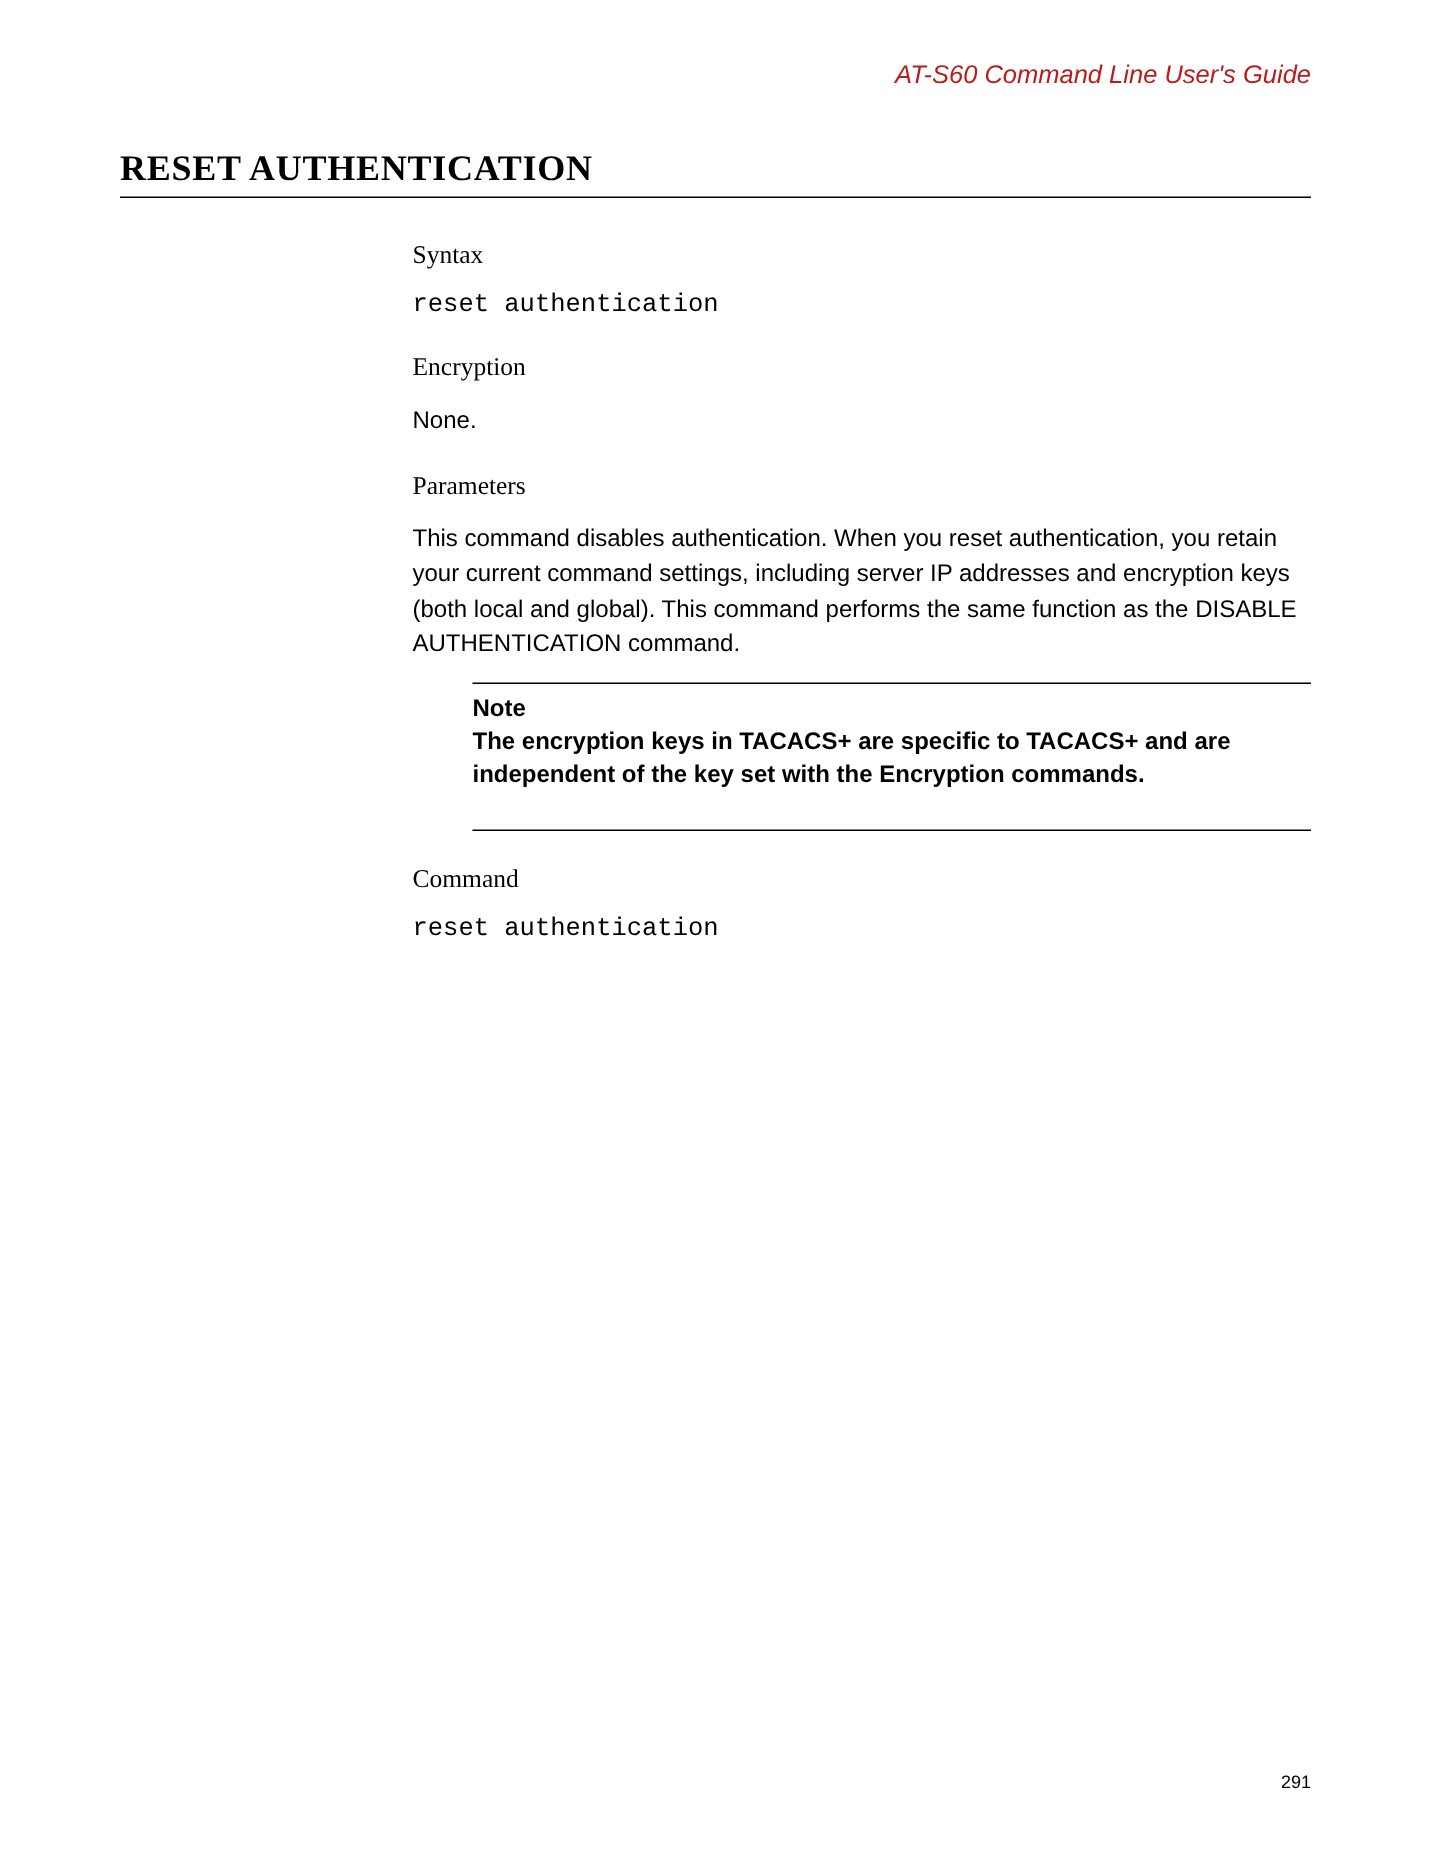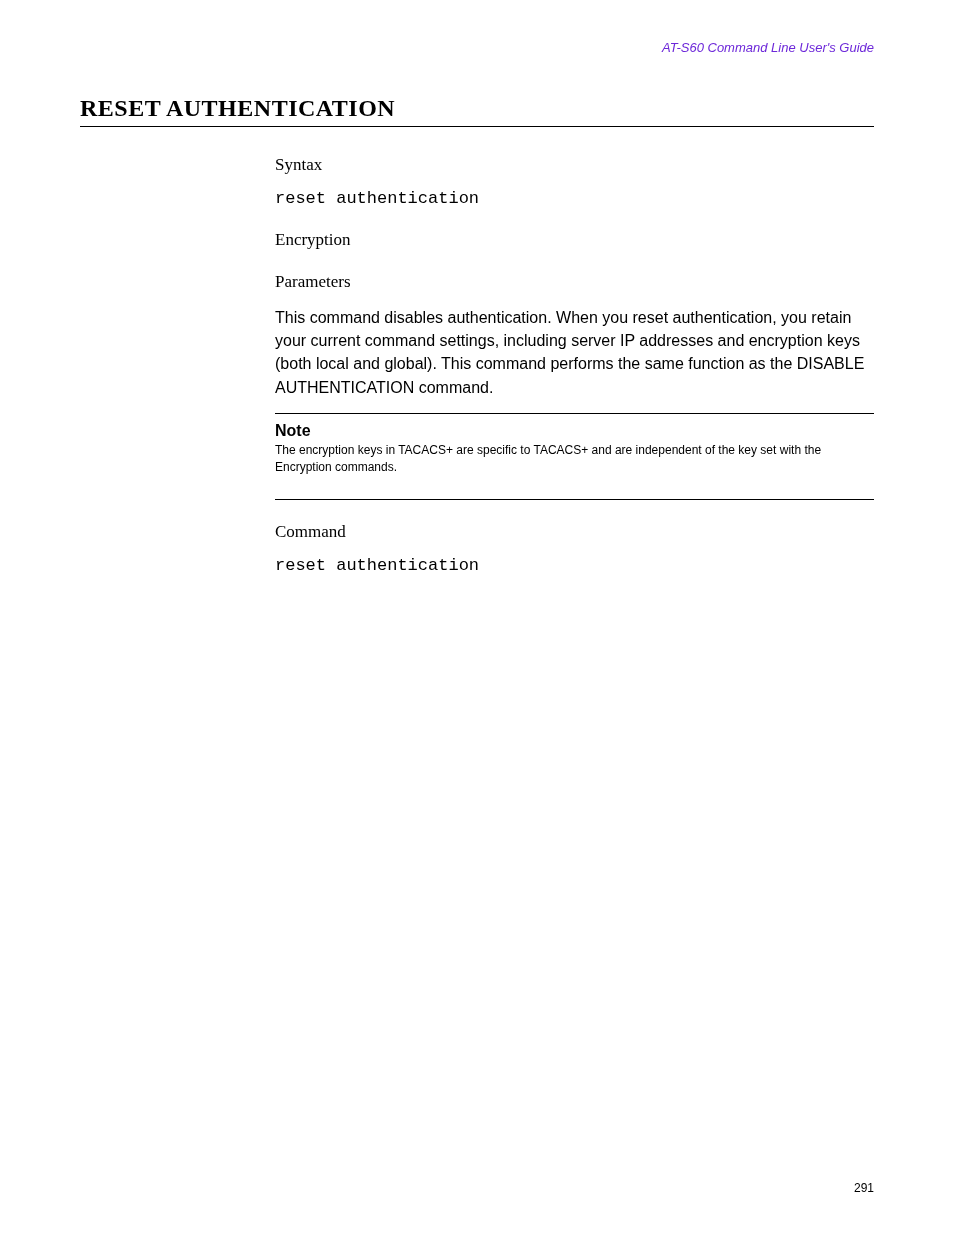--- a/index.html
+++ b/index.html
@@ -11,23 +11,23 @@
       width: 954px;
       height: 1235px;
       background: #ffffff;
       font-family: Georgia, 'Times New Roman', serif;
       color: #000000;
       position: relative;
       padding: 40px 80px 40px 80px;
     }
     .header-text {
       text-align: right;
-      font-size: 13px;
+      font-size: 17px;
       font-style: italic;
-      color: #6d28d9;
+      color: #b91c1c;
       margin-bottom: 40px;
       font-family: Arial, Helvetica, sans-serif;
     }
     .page-title {
       font-family: Georgia, 'Times New Roman', serif;
       font-size: 24px;
       font-weight: bold;
       letter-spacing: 0.5px;
       border-bottom: 1.5px solid #000;
       padding-bottom: 4px;
@@ -52,36 +52,38 @@
       font-size: 17px;
       margin-bottom: 14px;
     }
     .body-text {
       font-family: Arial, Helvetica, sans-serif;
       font-size: 16px;
       line-height: 1.45;
       margin-bottom: 14px;
     }
     .note-box {
+      margin-left: 40px;
       margin-top: 10px;
       margin-bottom: 14px;
       border-top: 1px solid #000;
       border-bottom: 1px solid #000;
       padding: 8px 0 24px 0;
     }
     .note-title {
       font-family: Arial, Helvetica, sans-serif;
       font-size: 16px;
       font-weight: bold;
       margin-bottom: 2px;
     }
     .note-body {
       font-family: Arial, Helvetica, sans-serif;
-      font-size: 12px;
+      font-size: 16px;
       line-height: 1.4;
+      font-weight: bold;
     }
     .page-number {
       position: absolute;
       bottom: 40px;
       right: 80px;
       font-family: Arial, Helvetica, sans-serif;
       font-size: 12px;
     }
   </style>
 </head>
@@ -90,20 +92,21 @@
 <div class="header-text">AT-S60 Command Line User's Guide</div>
 
 <h1 class="page-title">RESET AUTHENTICATION</h1>
 
 <div class="content">
 
   <div class="section-heading first">Syntax</div>
   <div class="code-line">reset authentication</div>
 
   <div class="section-heading">Encryption</div>
+  <div class="body-text">None.</div>
 
   <div class="section-heading">Parameters</div>
   <div class="body-text">This command disables authentication. When you reset authentication, you retain your current command settings, including server IP addresses and encryption keys (both local and global). This command performs the same function as the DISABLE AUTHENTICATION command.</div>
 
   <div class="note-box">
     <div class="note-title">Note</div>
     <div class="note-body">The encryption keys in TACACS+ are specific to TACACS+ and are independent of the key set with the Encryption commands.</div>
   </div>
 
   <div class="section-heading">Command</div>

